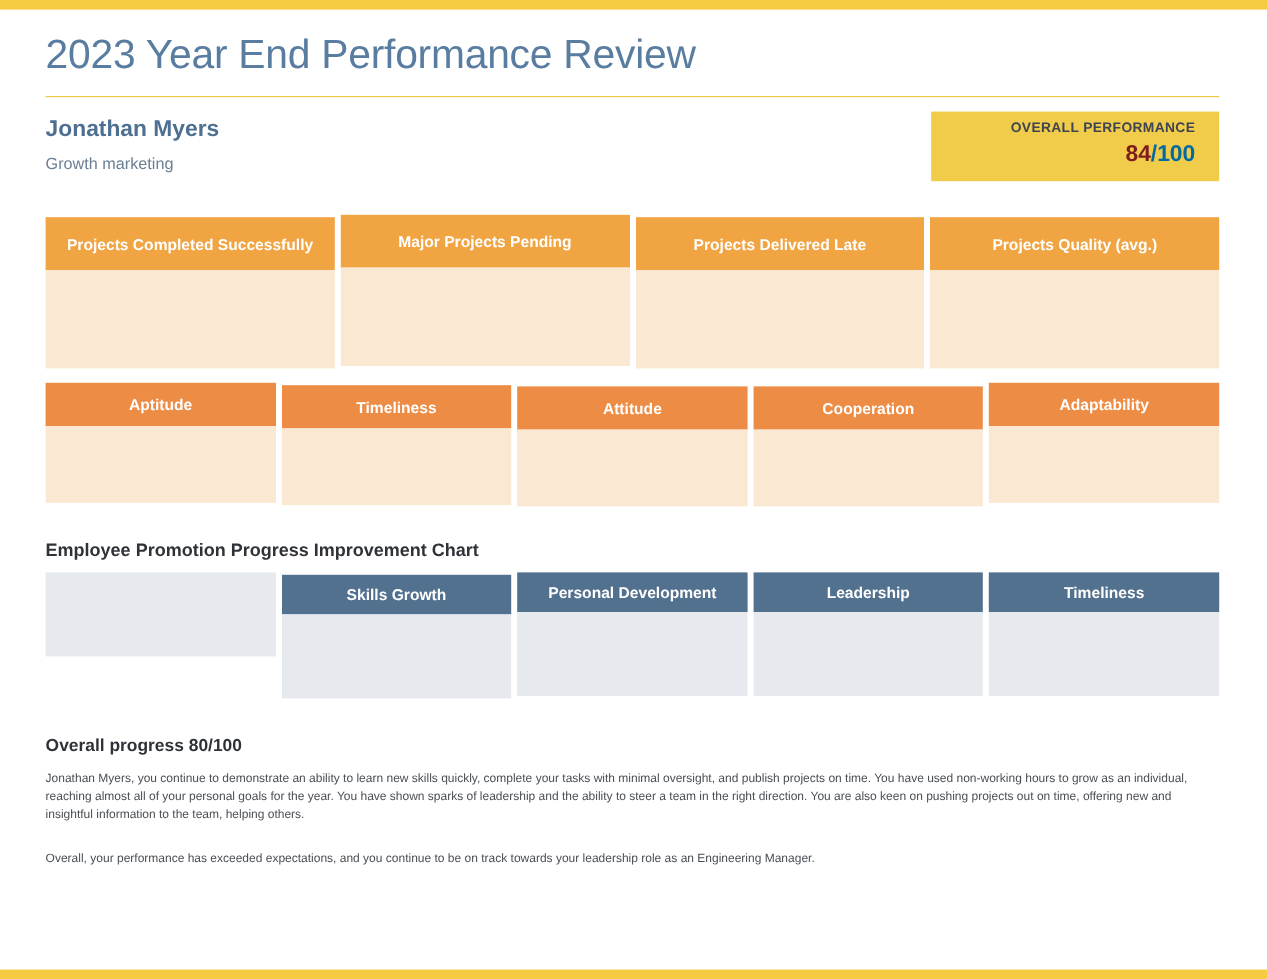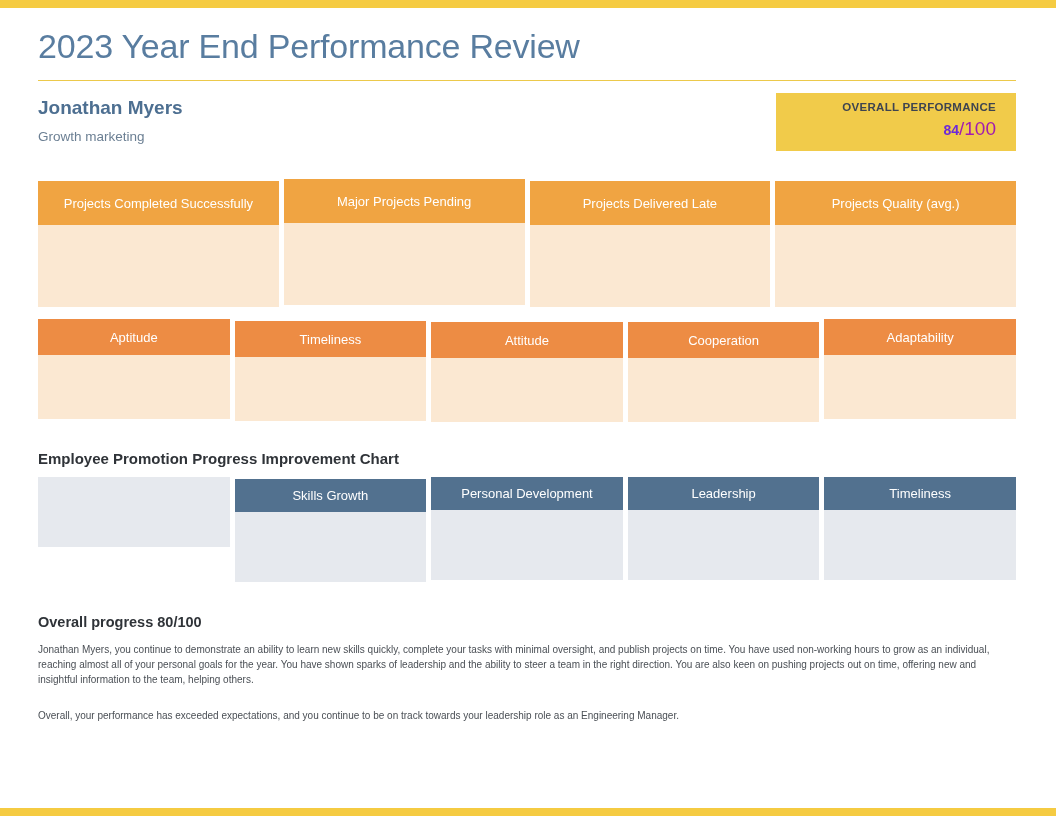--- a/index.html
+++ b/index.html
@@ -96,28 +96,28 @@
     color: #3e4450;
     display: block;
     line-height: 1.2;
   }
   .score-value {
     display: block;
     padding-top: 3px;
     line-height: 1.15;
   }
   .score-num {
-    font-size: 14px;
-    font-weight: bold;
-    color: #6d28d9;
+    font-size: 19px;
+    font-weight: bold;
+    color: #7f1d1d;
   }
   .score-max {
     font-size: 19px;
-    font-weight: 400;
-    color: #a21caf;
+    font-weight: 700;
+    color: #0369a1;
   }
 
   
   .card-row {
     display: flex;
     gap: 5px;
     align-items: flex-start;
   }
   .row-projects { margin-top: 26px; }
   .row-traits   { margin-top: 12px; }
@@ -127,21 +127,21 @@
     flex: 1 1 0;
     min-width: 0;
   }
   .card-head {
     display: flex;
     align-items: center;
     justify-content: center;
     text-align: center;
     color: #ffffff;
     font-size: 13px;
-    font-weight: 400;
+    font-weight: 700;
     padding: 0 6px;
     white-space: nowrap;
     overflow: hidden;
   }
   .card-body { width: 100%; }
 
   
   .row-projects .card-head { background: #f0a442; height: 44px; }
   .row-projects .card-body { background: #fbe8d2; height: 82px; }
 

